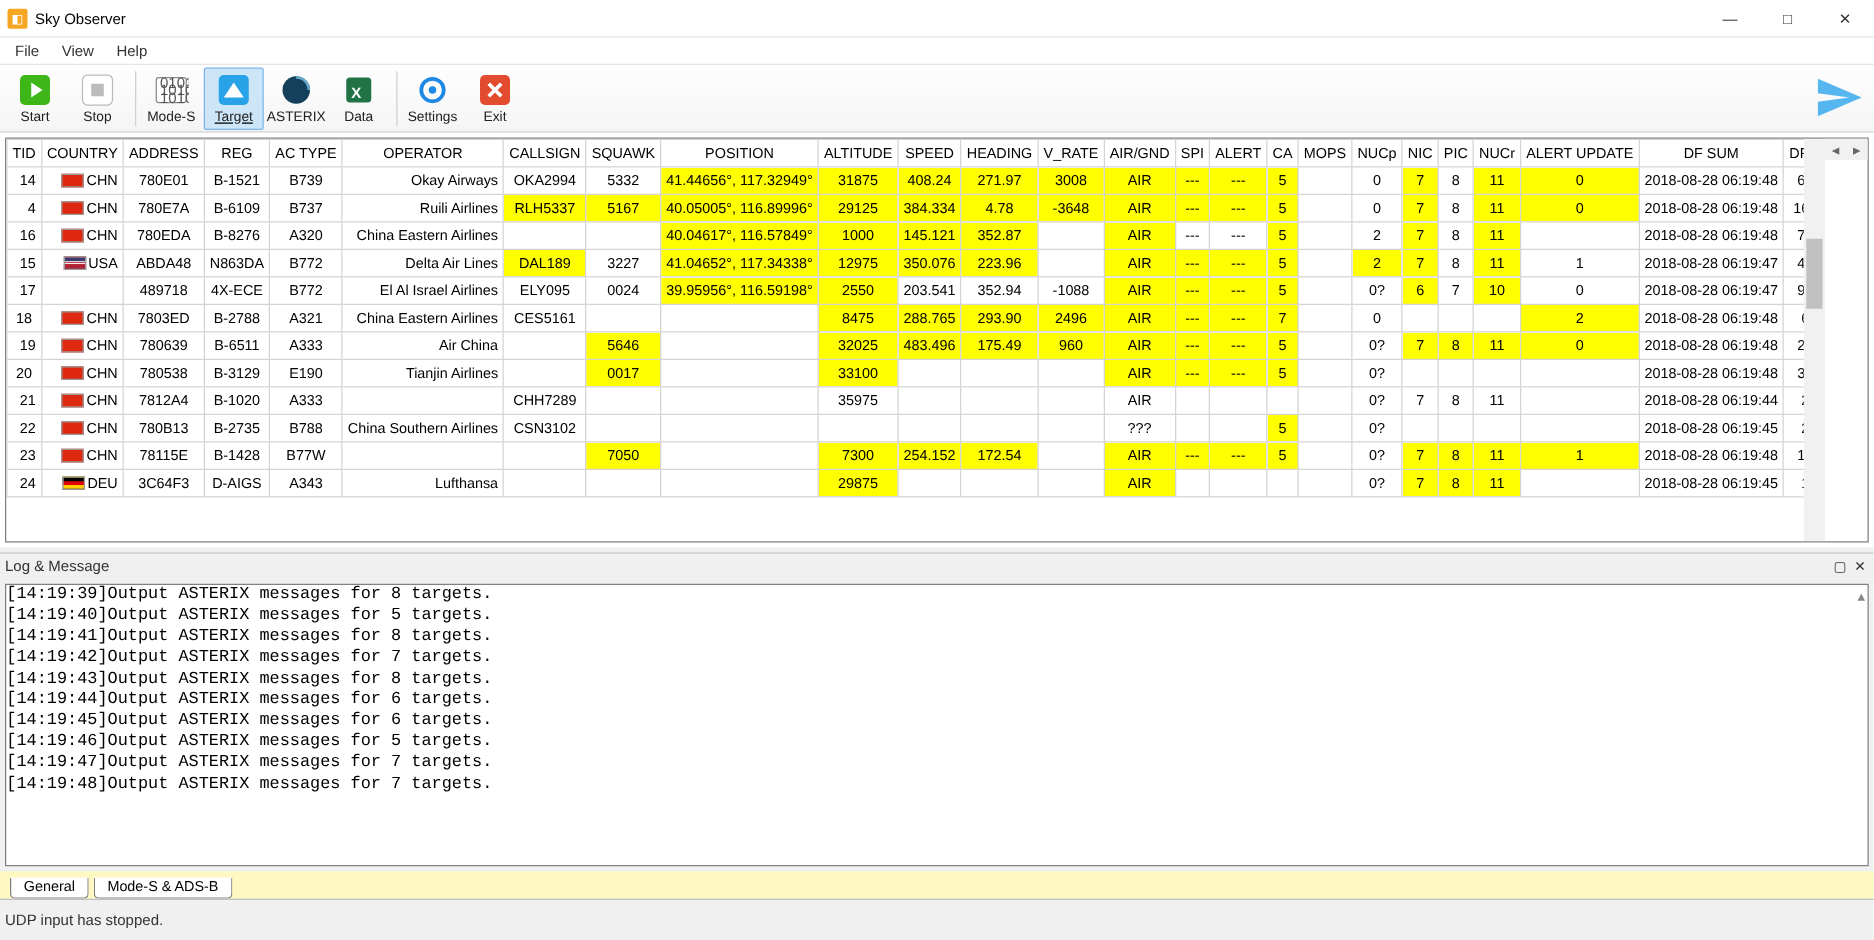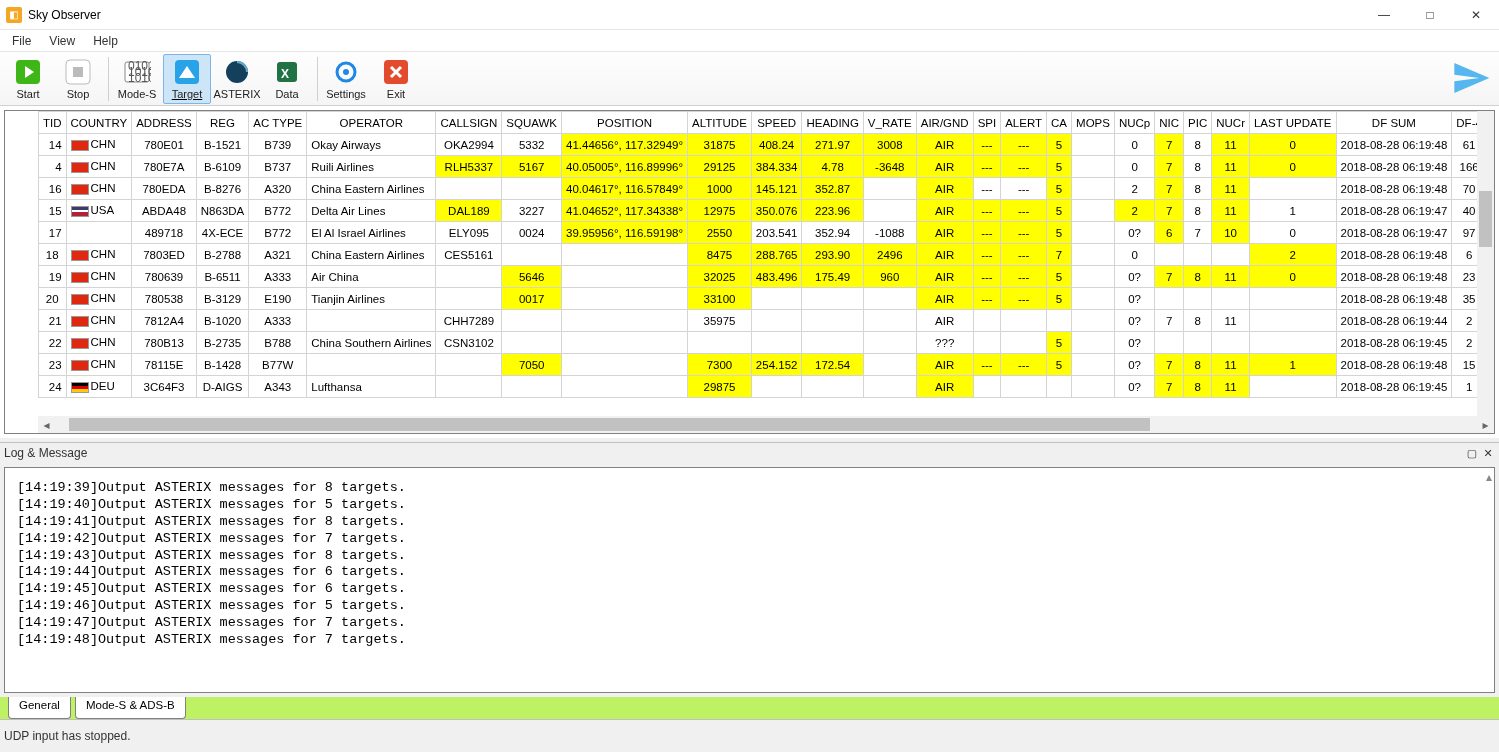--- a/index.html
+++ b/index.html
@@ -12,47 +12,47 @@
 .menubar { height: 22px; display: flex; align-items: center; gap: 2px; padding: 0 4px; border-bottom: 1px solid #e5e5e5; }
 .menubar .item { padding: 2px 8px; color: #333; }
 .toolbar { height: 54px; background: linear-gradient(#fefefe,#f5f5f5); border-bottom: 1px solid #d0d0d0; display:flex; align-items:center; padding: 2px 4px; position:relative;}
 .tbtn { width: 48px; height: 50px; display:flex; flex-direction:column; align-items:center; justify-content:center; gap:2px; border: 1px solid transparent; border-radius:2px; margin-right:2px;}
 .tbtn.active { background:#cde6f7; border:1px solid #7eb4ea;text-decoration:underline; }
 .tbtn .ic { width: 32px; height: 28px; display:flex; align-items:center; justify-content:center; }
 .tbtn .lbl { font-size:11px; color:#222; }
 .tsep { width:1px; height:44px; background:#d0d0d0; margin:0 4px;}
 .plane { position:absolute; right:8px; top:6px; }
 .grid-wrap { flex: 0 0 auto; padding: 4px; }
-.grid-scroll { border:1px solid #808080; height: 324px; display:flex; flex-direction:column;padding-left:33px; }
+.grid-scroll { border:1px solid #808080; height: 324px; display:flex; flex-direction:row; }
 .grid-vp { flex:1; overflow:hidden; position:relative;}
 table { border-collapse: collapse; table-layout: fixed; }
 th, td { border: 1px solid #d4d4d4; padding: 3px 4px; font-size: 11.5px; white-space: nowrap; overflow:hidden; text-overflow: ellipsis; }
 th { background: #fff; font-weight: normal; text-align:center; height:22px; }
 td { height:22px; text-align:center; }
-td.l { text-align:left; }
+td.l { text-align:right; }
 .flag { width:18px; height:11px; display:inline-block; border:1px solid #999; vertical-align:middle; margin-right:2px;}
 .flag-chn { background: linear-gradient(#de2910,#de2910); }
 .flag-usa { background: linear-gradient(#3c3b6e 33%, #fff 33%, #fff 40%, #b22234 40%, #b22234 50%, #fff 50%, #fff 60%, #b22234 60%); }
 .flag-deu { background: linear-gradient(#000 33.3%, #dd0000 33.3%, #dd0000 66.6%, #ffce00 66.6%); }
 .hl { background:#ffff00; }
 .hscroll { height:17px; background:#f1f1f1; display:flex; align-items:center;}
 .hscroll .ar { width:17px; height:17px; display:flex;align-items:center;justify-content:center;color:#666;}
 .hscroll .track { flex:1; height:17px; position:relative;}
 .hscroll .thumb { position:absolute; top:2px; left:14px; height:13px; width:76%; background:#c1c1c1;}
 .vscroll { position:absolute; right:0; top:0; bottom:0; width:17px; background:#f1f1f1;}
 .vscroll .thumb { position:absolute; top:80px; left:2px; width:13px; height:56px; background:#c1c1c1;}
 .splitter { height:4px; background:#f0f0f0; }
 .logpanel { flex:1; display:flex; flex-direction:column; background:#f0f0f0; border-top:1px solid #c0c0c0; min-height:0;}
 .logpanel .hdr { height:20px; display:flex; align-items:center; padding:0 4px; font-size:11.5px; color:#333; background:#f0f0f0;}
 .logpanel .hdr .sp { flex:1;}
 .logpanel .hdr .ic2 { width:14px; height:14px; display:flex;align-items:center;justify-content:center; color:#333; margin-left:2px; font-size:11px;}
-.logbody { flex:1; margin:4px; background:#fff; border:1px solid #808080; padding:12px; position:relative; overflow:hidden; min-height:0;}
+.logbody { flex:1; margin:4px; background:#fff; border:1px solid #808080; padding:0; position:relative; overflow:hidden; min-height:0;}
 .logbody pre { font-family: "Courier New", monospace; font-size:13.5px; line-height:1.25; }
 .logbody .up { position:absolute; right:2px; top:2px; color:#888;}
-.logtabs { height:22px; display:flex; padding-left:8px; background:#bef264;}
+.logtabs { height:22px; display:flex; align-items:flex-end; padding-left:8px; background:#fef9c3;}
 .ltab { border:1px solid #808080; border-top:none; border-radius:0 0 4px 4px; padding:2px 10px; font-size:11.5px; margin-right:4px; background:#fff;}
 .status { height:22px; background:#f0f0f0; border-top:1px solid #c0c0c0; display:flex; align-items:center; padding:16px 4px; font-size:11.5px; color:#333;}
 </style>
 </head>
 <body>
 
 <div class="titlebar">
   <span class="app-icon">◧</span>
   <span class="title">Sky Observer</span>
   <span class="spacer"></span>
@@ -200,21 +200,21 @@
               <th>V_RATE</th>
               <th>AIR/GND</th>
               <th>SPI</th>
               <th>ALERT</th>
               <th>CA</th>
               <th>MOPS</th>
               <th>NUCp</th>
               <th>NIC</th>
               <th>PIC</th>
               <th>NUCr</th>
-              <th>LAST UPDATE</th>
+              <th>ALERT UPDATE</th>
               <th>DF SUM</th>
               <th>DF-4</th>
               <th></th>
             </tr>
           </thead>
           <tbody>
             <tr>
               <td style="text-align:right">14</td>
               <td class="l"><span class="flag flag-chn"></span>CHN</td>
               <td class="">780E01</td>

